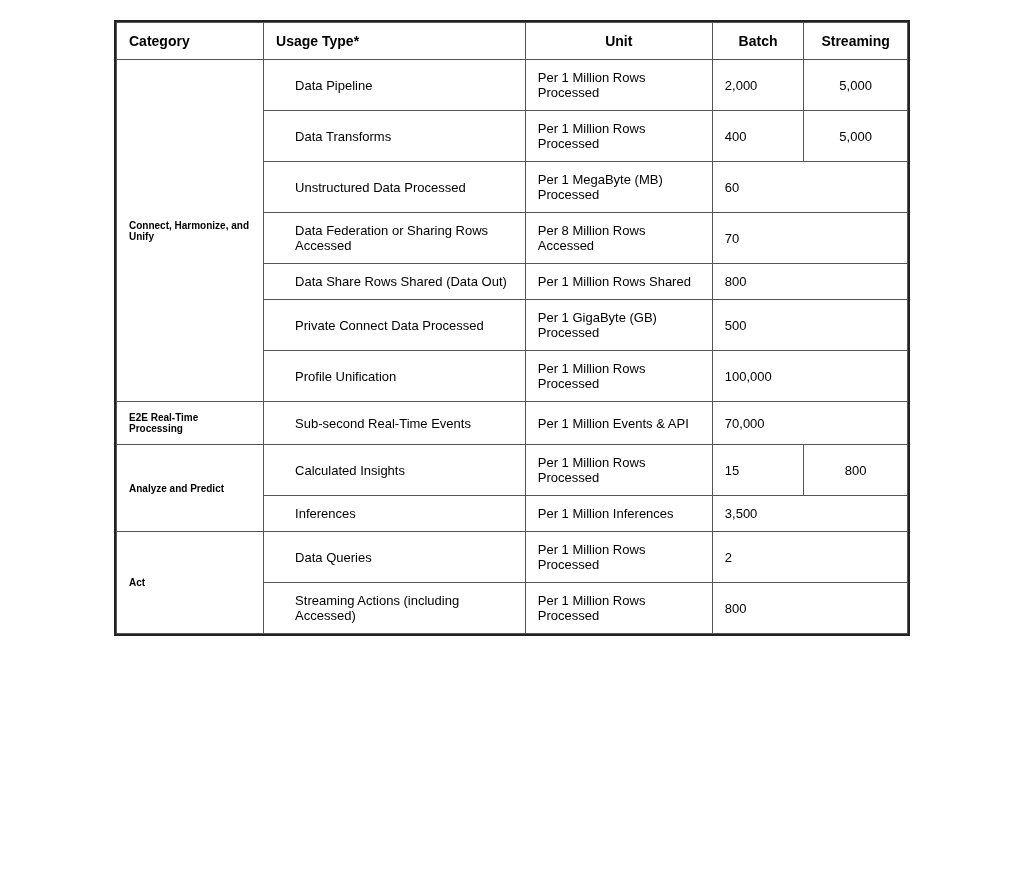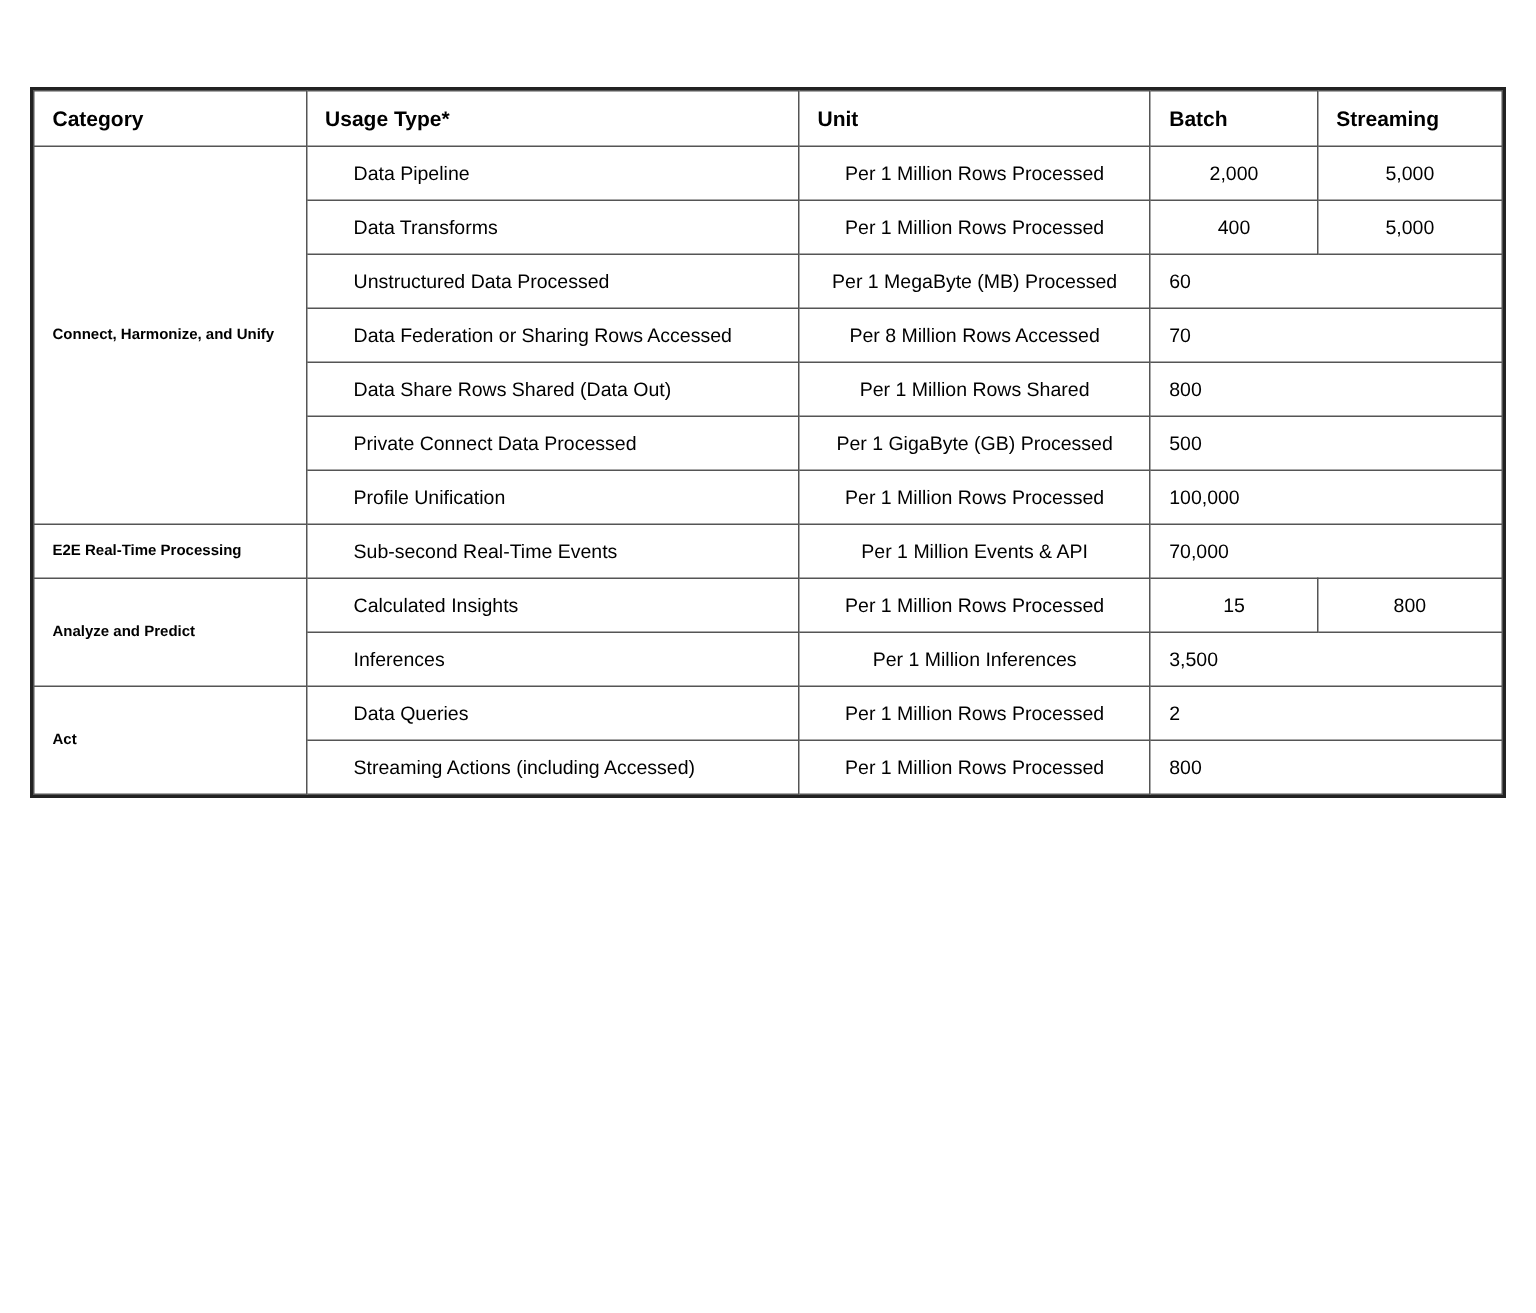--- a/index.html
+++ b/index.html
@@ -7,63 +7,63 @@
       font-family: Arial, Helvetica, sans-serif;
       font-size: 13px;
       background: #fff;
       display: flex;
       justify-content: center;
       align-items: flex-start;
       padding: 20px;
       min-height: 875px;
     }
     .table-wrapper {
-      width: 984px;
+      width: 796px;
       border: 2px solid #222;
-      margin-top: 38px;
     }
     table {
       width: 100%;
       border-collapse: collapse;
     }
     thead tr th {
       background: #fff;
       font-weight: bold;
       font-size: 14px;
       padding: 10px 12px;
       text-align: left;
       border: 1px solid #555;
       vertical-align: middle;
     }
     thead tr th.center {
+      text-align: center;
     }
     tbody tr td {
       border: 1px solid #555;
       padding: 10px 12px;
       vertical-align: middle;
     }
     td.category {
       font-size: 10px;
       font-weight: bold;
       vertical-align: middle;
       width: 155px;
     }
     td.usage {
       width: 280px;
       font-size: 13px;
       padding-left: 31px;
     }
     td.unit {
       width: 200px;
-      text-align: center;
+      text-align: left;
       font-size: 13px;
     }
     td.batch {
       width: 95px;
-      text-align: center;
+      text-align: left;
       font-size: 13px;
     }
     td.streaming {
       width: 105px;
       text-align: center;
       font-size: 13px;
     }
     td.span-two {
       text-align: left;
       font-size: 13px;

